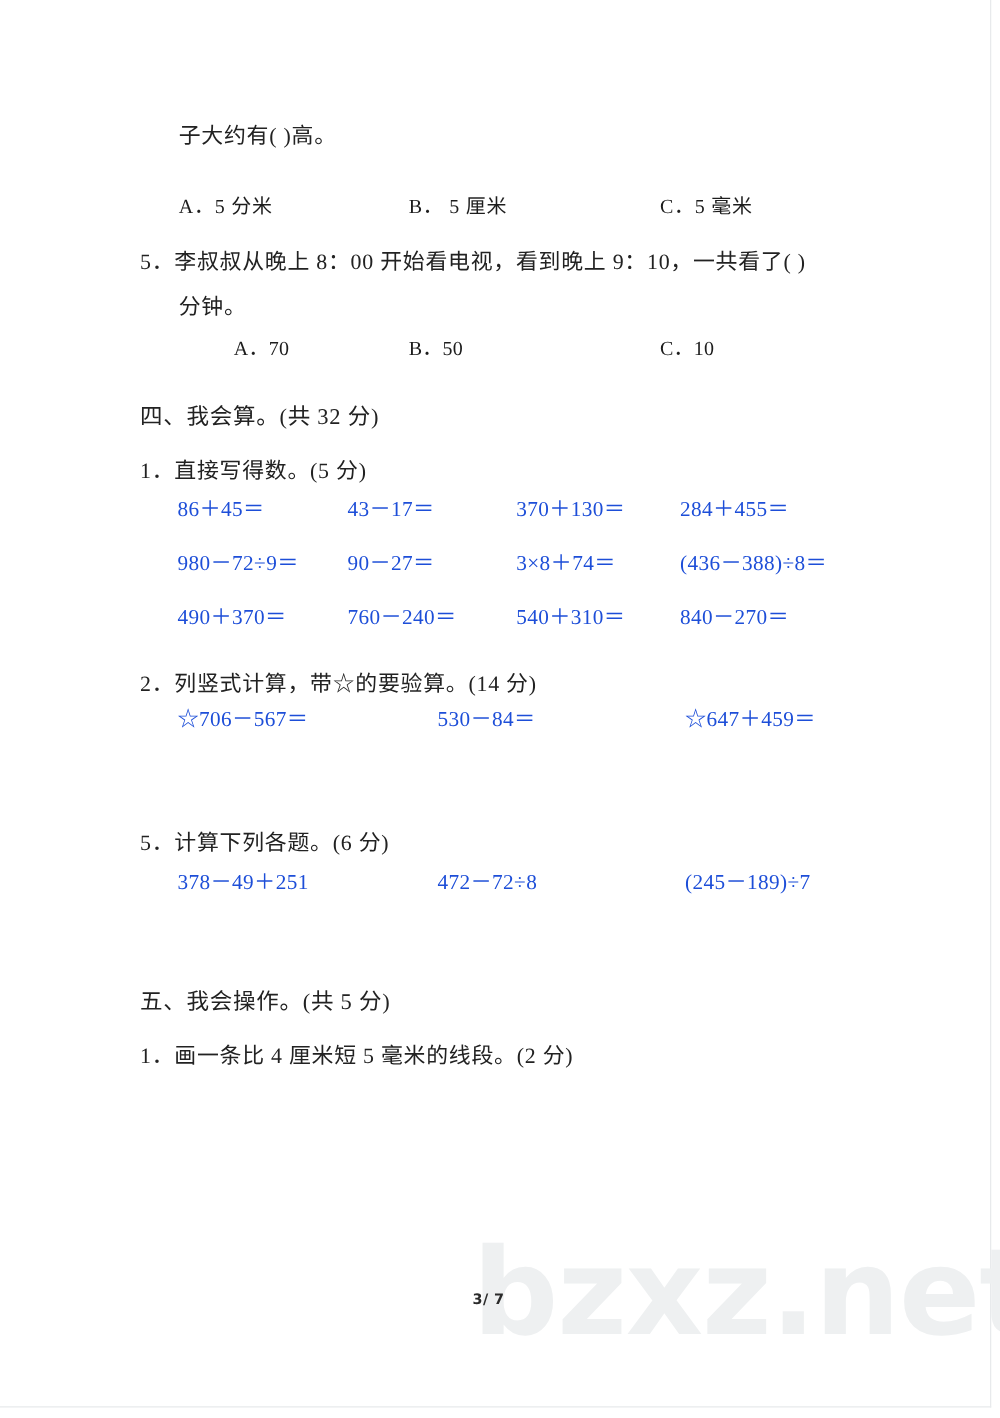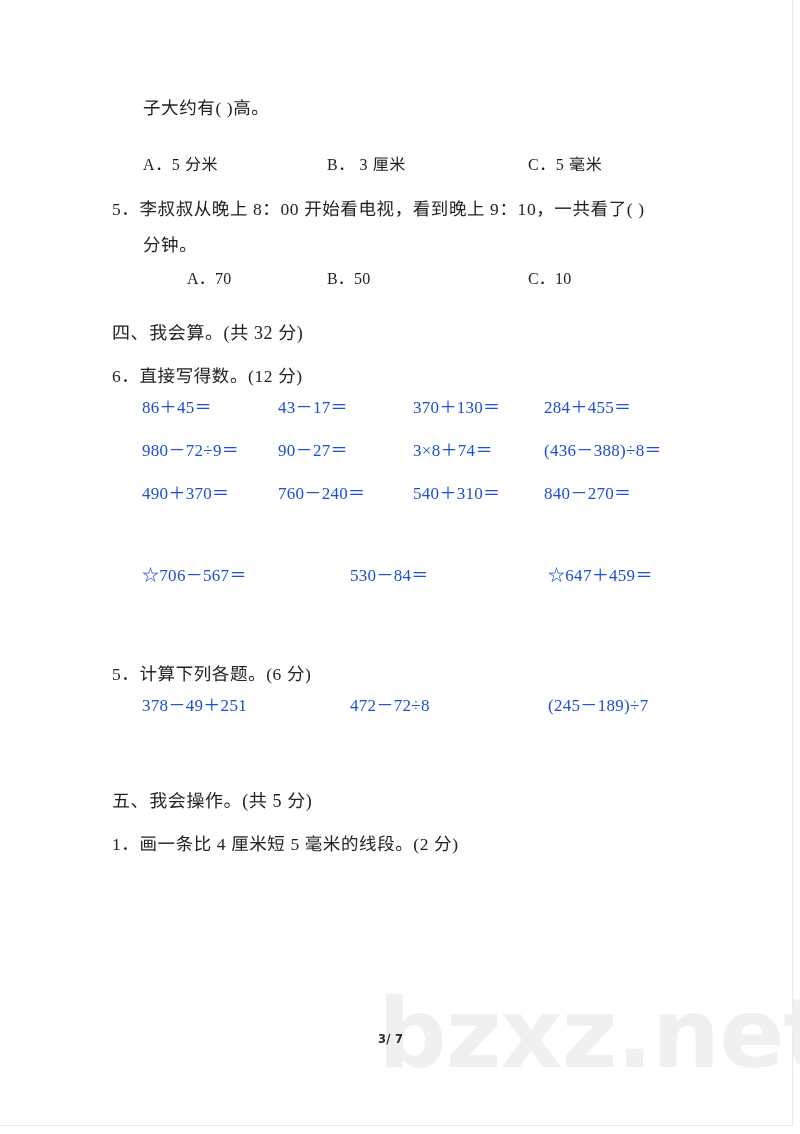--- a/index.html
+++ b/index.html
@@ -115,49 +115,50 @@
   <div class="page-edge-right"></div>
   <div class="page-edge-bottom"></div>
 
   <div class="watermark">bzxz.net</div>
 
   <div class="content">
 
     <div class="line cjk" style="left:143px; top:82px;">子大约有(       )高。</div>
 
     <div class="opt cjk" style="left:143px; top:136px;">A．5 分米</div>
-    <div class="opt cjk" style="left:327px; top:136px;">B．  3 厘米</div>
+    <div class="opt cjk" style="left:327px; top:136px;">B．  5 厘米</div>
     <div class="opt cjk" style="left:528px; top:136px;">C．5 毫米</div>
 
     <div class="line cjk" style="left:112px; top:183px;">5．李叔叔从晚上 8：00 开始看电视，看到晚上 9：10，一共看了(      )</div>
     <div class="line cjk" style="left:143px; top:219px;">分钟。</div>
 
     <div class="opt num" style="left:143px; top:265px;margin-left:44px;">A．70</div>
     <div class="opt num" style="left:327px; top:265px;">B．50</div>
     <div class="opt num" style="left:528px; top:265px;">C．10</div>
 
     <div class="line cjk" style="left:112px; top:307px; font-size:18px;">四、我会算。(共 32 分)</div>
 
-    <div class="line cjk" style="left:112px; top:350px;">6．直接写得数。(12 分)</div>
+    <div class="line cjk" style="left:112px; top:350px;">1．直接写得数。(5 分)</div>
 
     <div class="expr" style="left:142px; top:393px;">86＋45＝</div>
     <div class="expr" style="left:278px; top:393px;">43－17＝</div>
     <div class="expr" style="left:413px; top:393px;">370＋130＝</div>
     <div class="expr" style="left:544px; top:393px;">284＋455＝</div>
 
     <div class="expr" style="left:142px; top:436px;">980－72÷9＝</div>
     <div class="expr" style="left:278px; top:436px;">90－27＝</div>
     <div class="expr" style="left:413px; top:436px;">3×8＋74＝</div>
     <div class="expr" style="left:544px; top:436px;">(436－388)÷8＝</div>
 
     <div class="expr" style="left:142px; top:479px;">490＋370＝</div>
     <div class="expr" style="left:278px; top:479px;">760－240＝</div>
     <div class="expr" style="left:413px; top:479px;">540＋310＝</div>
     <div class="expr" style="left:544px; top:479px;">840－270＝</div>
 
+    <div class="line cjk" style="left:112px; top:521px;">2．列竖式计算，带☆的要验算。(14 分)</div>
 
     <div class="expr" style="left:142px; top:561px;text-align:right;">☆706－567＝</div>
     <div class="expr" style="left:350px; top:561px;">530－84＝</div>
     <div class="expr" style="left:548px; top:561px;">☆647＋459＝</div>
 
     <div class="line cjk" style="left:112px; top:648px;">5．计算下列各题。(6 分)</div>
 
     <div class="expr" style="left:142px; top:691px;">378－49＋251</div>
     <div class="expr" style="left:350px; top:691px;">472－72÷8</div>
     <div class="expr" style="left:548px; top:691px;">(245－189)÷7</div>

